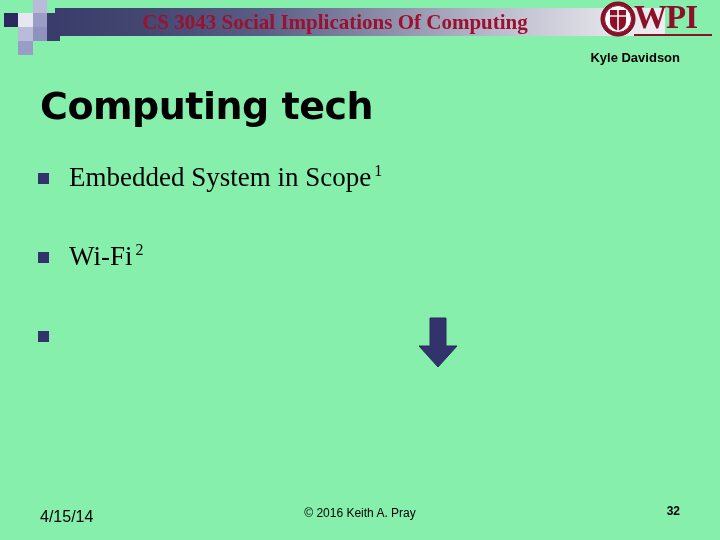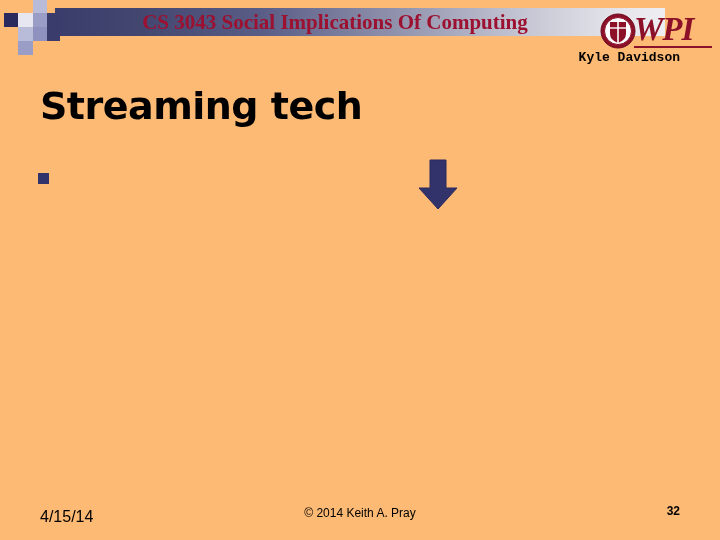--- a/index.html
+++ b/index.html
@@ -4,21 +4,21 @@
 <style>
   html, body {
     margin: 0;
     padding: 0;
     background: #ffffff;
   }
   .slide {
     position: relative;
     width: 720px;
     height: 540px;
-    background: #fdba74;
+    background: #86efac;
     overflow: hidden;
     font-family: "Liberation Sans", sans-serif;
   }
 
   
   .header {
     position: absolute;
     left: 0;
     top: 0;
     width: 720px;
@@ -65,24 +65,23 @@
   }
   .deco i {
     position: absolute;
     display: block;
   }
 
   
   .wpi-logo {
     position: absolute;
     right: 8px;
-    top: 12px;
+    top: 0;
     width: 112px;
     height: 40px;
-    font-style: italic;
   }
   .wpi-seal {
     position: absolute;
     left: 0;
     top: 1px;
     width: 36px;
     height: 36px;
   }
   .wpi-text {
     position: absolute;
@@ -102,21 +101,21 @@
     width: 78px;
     height: 2px;
     background: #8c1028;
   }
 
   
   .author {
     position: absolute;
     right: 40px;
     top: 50px;
-    font-family: Liberation Mono, monospace;
+    font-family: Liberation Sans, sans-serif;
     font-weight: bold;
     font-size: 13px;
     color: #000000;
   }
 
   
   .slide-title {
     position: absolute;
     left: 40px;
     top: 84px;
@@ -234,32 +233,40 @@
         <path d="M 18 9 L 18 30" stroke="#ffffff" stroke-width="1.6" fill="none"></path>
         <path d="M 10 15 L 26 15" stroke="#ffffff" stroke-width="1.4" fill="none"></path>
       </svg>
       <div class="wpi-text">WPI</div>
       <div class="wpi-rule"></div>
     </div>
   </div>
 
   <div class="author">Kyle Davidson</div>
 
-  <div class="slide-title">Streaming tech</div>
+  <div class="slide-title">Computing tech</div>
 
   <div class="bullets">
 
-
+    <div class="bullet">
+      <span class="bullet-marker"></span>
+      <span class="bullet-text"><span>Embedded System in Scope</span><sup>1</sup></span>
+    </div>
+
+    <div class="bullet">
+      <span class="bullet-marker"></span>
+      <span class="bullet-text"><span>Wi-Fi</span><sup>2</sup></span>
+    </div>
 
     <div class="bullet">
       <span class="bullet-marker"></span>
       <svg class="down-arrow" viewBox="0 0 44 54">
         <polygon points="14,2 30,2 30,30 41,30 22,51 3,30 14,30" fill="#33336b" stroke="#2a2a5e" stroke-width="1"></polygon>
       </svg>
     </div>
 
   </div>
 
   <div class="footer-date">4/15/14</div>
-  <div class="footer-copyright">© 2014 Keith A. Pray</div>
+  <div class="footer-copyright">© 2016 Keith A. Pray</div>
   <div class="footer-page">32</div>
 
 </div>
 
 </body></html>

